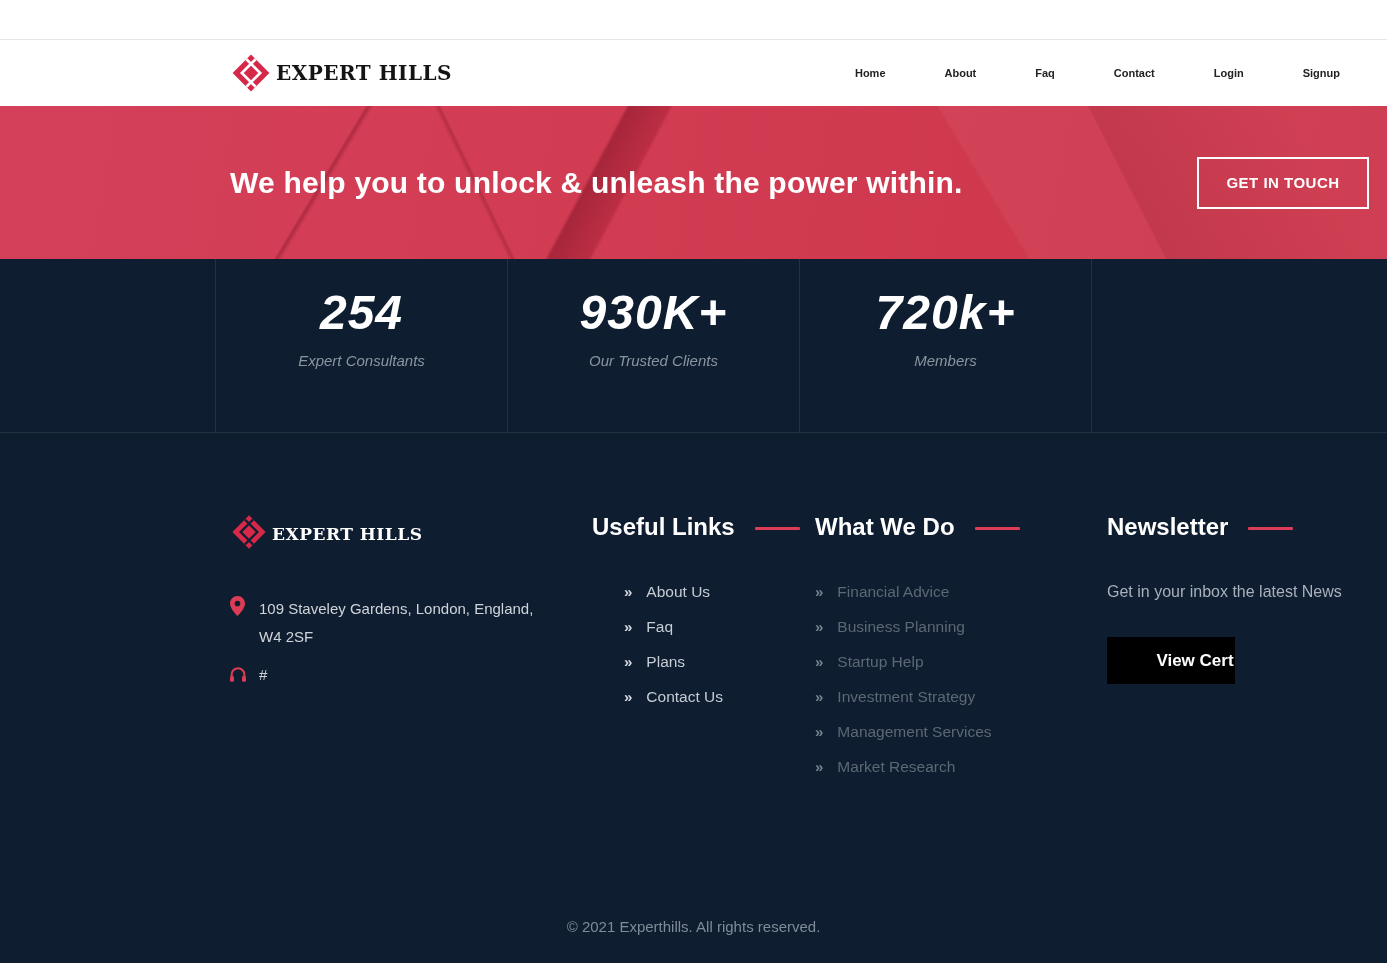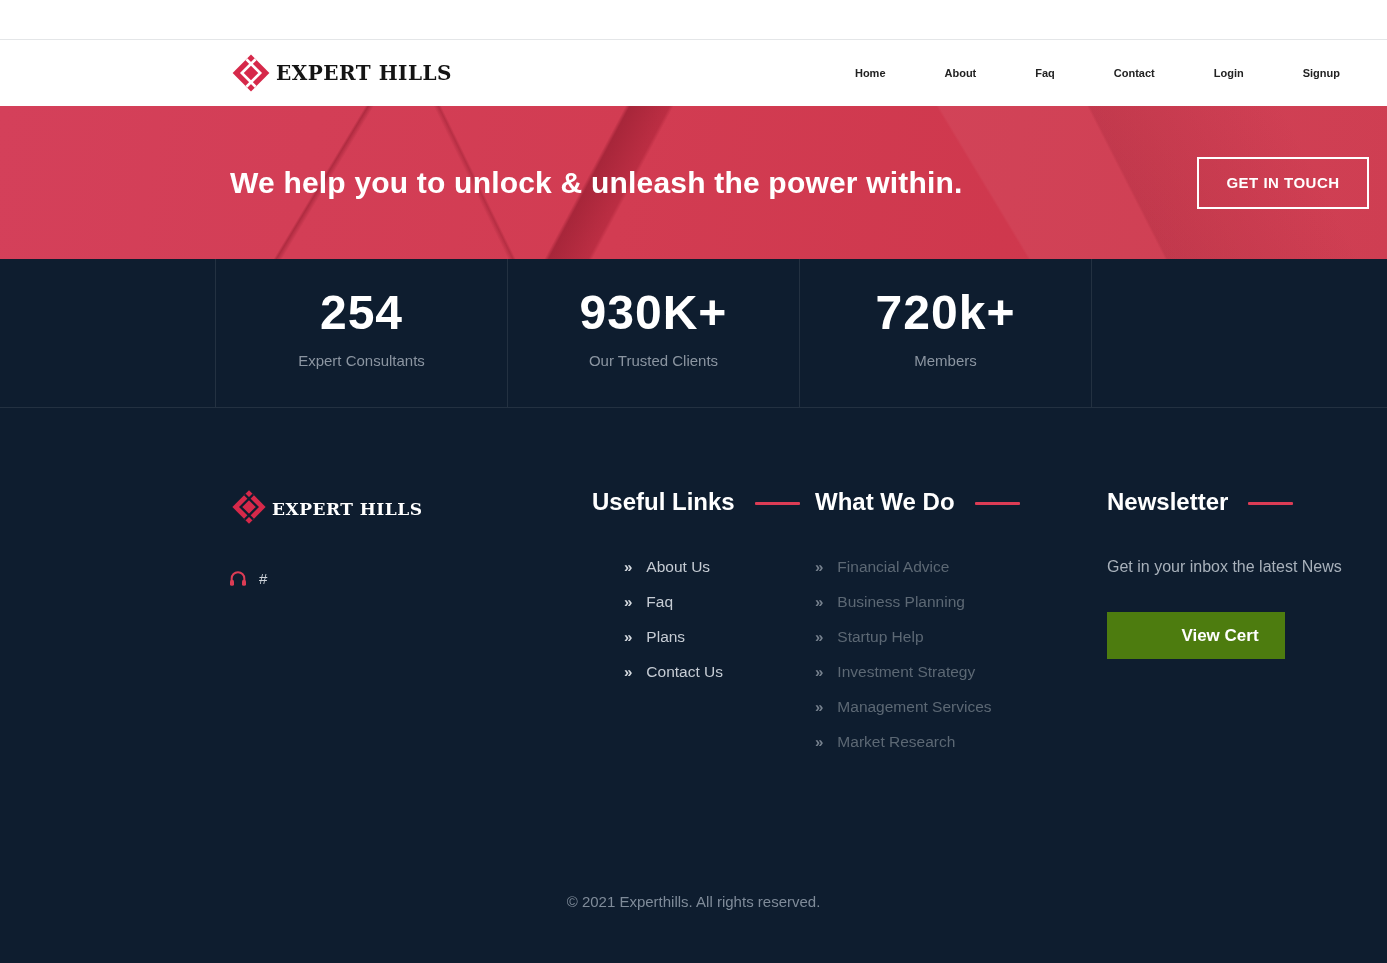--- a/index.html
+++ b/index.html
@@ -32,21 +32,21 @@
             linear-gradient(59deg, transparent 69.5%, rgba(255,255,255,.05) 69.7%, rgba(255,255,255,.05) 100%),
             linear-gradient(63deg, transparent 79.5%, rgba(146,20,40,.25) 79.7%, transparent 93%),
             linear-gradient(100deg, #d4405a 0%, #d23c52 45%, #cc3449 100%);
   }
   .hero h1 { color:#fff; font-size:30px; font-weight:700; letter-spacing:.2px; }
   .hero .cta { margin-left:auto; width:172px; height:52px; background:transparent;
                border:2px solid #fff; color:#fff; font-weight:700; font-size:15px;
                letter-spacing:.5px; font-family:"Liberation Sans",sans-serif; cursor:pointer; }
 
   
-  .stats { height:149px; background:#0e1d2f; border-bottom:1px solid rgba(255,255,255,.09); }
+  .stats { height:174px; background:#0e1d2f; border-bottom:1px solid rgba(255,255,255,.09);font-style:italic; }
   .stats-row { margin-left:215px; width:877px; height:100%; display:flex;
                border-left:1px solid rgba(255,255,255,.09); border-right:1px solid rgba(255,255,255,.09); }
   .stat { flex:1; text-align:center; padding-top:26px; }
   .stat + .stat { border-left:1px solid rgba(255,255,255,.09); }
   .stat-value { color:#fff; font-size:48px; font-weight:700; letter-spacing:1px; }
   .stat-label { margin-top:12px; color:#8b95a1; font-size:15px; }
 
   
   .footer { height:520px; background:#0e1d2f; position:relative; }
   .footer-cols { display:flex; padding:80px 40px 0 230px; }
@@ -69,21 +69,21 @@
 
   .f-list { list-style:none; }
   .f-list li { margin-bottom:17px; font-size:15.5px; cursor:pointer; }
   .chev { font-size:15px; margin-right:14px; font-weight:700; }
   .col-links .f-list li { color:#c6ccd4;margin-left:32px; }
   .col-links .chev { color:#d4d9df; }
   .col-what .f-list li { color:#5c6874; }
   .col-what .chev { color:#76818e; }
 
   .news-text { color:#a8b1bb; font-size:16px; margin-bottom:36px; }
-  .news-btn { width:178px; height:47px; background:#4d7c0f; border:none; color:#fff;
+  .news-btn { width:128px; height:47px; background:#000000; border:none; color:#fff;
               font-weight:700; font-size:17px; font-family:"Liberation Sans",sans-serif; cursor:pointer;padding-left:48px; }
 
   .copyright { position:absolute; bottom:18px; left:0; right:0; text-align:center;
                color:#7f8b99; font-size:15px; }
 </style>
 </head>
 <body>
 
 <div class="page">
 
@@ -145,20 +145,31 @@
               <g transform="rotate(45 21 21)">
                 <rect x="8" y="8" width="26" height="26" fill="#d6294a"></rect>
                 <path d="M14.5 8 v19.5 H34" stroke="#0e1d2f" stroke-width="2.6" fill="none"></path>
                 <path d="M8 14.5 h19.5 V34" stroke="#0e1d2f" stroke-width="2.6" fill="none"></path>
               </g>
             </svg>
           </span>
           <span class="brand-name">EXPERT HILLS</span>
         </div>
 
+        <div class="contact-row">
+          <span class="cicon">
+            <svg width="15" height="20" viewBox="0 0 24 32">
+              <path fill="#dc3c55" d="M12 0C5.4 0 0 5.4 0 12c0 9 12 20 12 20s12-11 12-20C24 5.4 18.6 0 12 0zm0 16.5a4.5 4.5 0 1 1 0-9 4.5 4.5 0 0 1 0 9z"></path>
+            </svg>
+          </span>
+          <span class="addr-lines">
+            <span>109 Staveley Gardens, London, England,</span><br>
+            <span>W4 2SF</span>
+          </span>
+        </div>
 
 
         <div class="contact-row">
           <span class="cicon">
             <svg width="16" height="15" viewBox="0 0 24 22">
               <path fill="none" stroke="#dc3c55" stroke-width="3" d="M2.5 14v-3a9.5 9.5 0 0 1 19 0v3"></path>
               <rect x="0" y="13" width="6" height="9" rx="2.5" fill="#dc3c55"></rect>
               <rect x="18" y="13" width="6" height="9" rx="2.5" fill="#dc3c55"></rect>
             </svg>
           </span>

